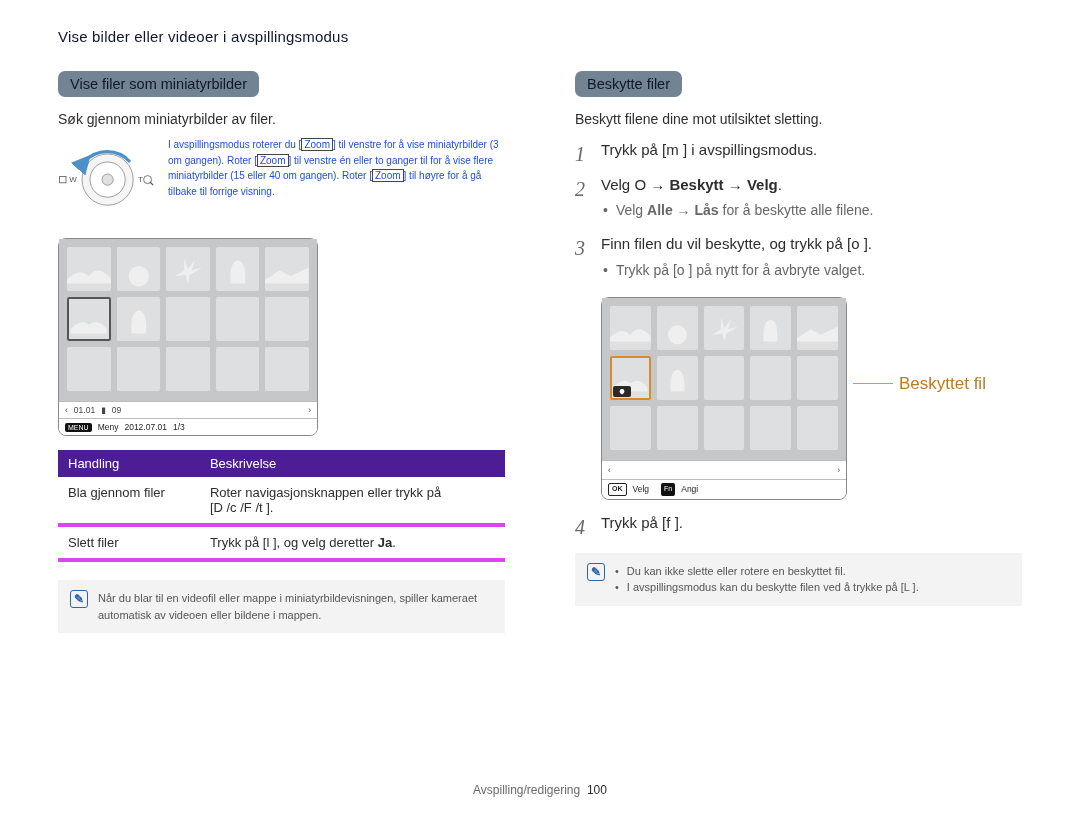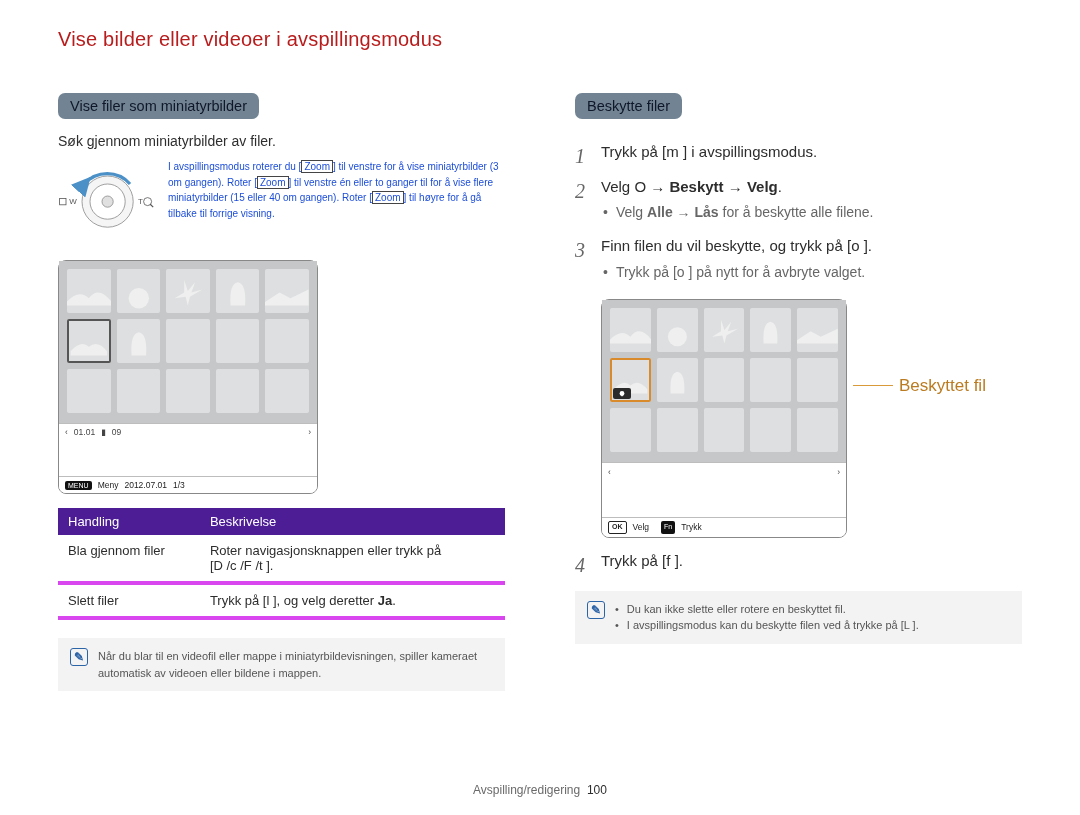--- a/index.html
+++ b/index.html
@@ -10,25 +10,25 @@
     width:1080px;
     height:815px;
     position:relative;
     background:#fff;
     font-size:14px;
   }
   .page {
     padding:28px 58px 0 58px;
   }
   .breadcrumb {
-    font-size:20px;
+    font-size:15px;
     font-weight:300;
-    color:#b91c1c;
+    color:#0f172a;
     letter-spacing:.2px;
-    margin-bottom:42px;
+    margin-bottom:26px;
   }
   .cols {
     display:flex;
     gap:70px;
   }
   .col { flex:1 1 50%; position:relative; }
   .pill {
     display:inline-block;
     background:#728493;
     color:#0f172a;
@@ -66,21 +66,20 @@
   .thumb svg { width:100%; height:100%; }
   .statusbar {
     display:flex; align-items:center; font-size:8.5px; color:#444;
     background:#fff; padding:3px 6px; gap:6px; border-top:1px solid #bdbdbd;
   }
   .statusbar .grow { flex:1; text-align:center; }
   .statusbar2 {
     display:flex; align-items:center; font-size:8.5px; color:#222;
     background:#fff; padding:3px 6px; gap:6px; border-top:1px solid #bdbdbd;
     border-radius:0 0 7px 7px;
-    margin-top:36px;
   }
   .menu-pill { background:#111; color:#fff; font-size:7px; padding:1px 3px; border-radius:2px; }
   .fn-pill { background:#111; color:#fff; font-size:7px; padding:1px 3px; border-radius:2px; }
   .ok-pill { border:1px solid #222; color:#222; font-size:7px; padding:0 3px; border-radius:2px; font-weight:bold; }
 
   
   table.actions { border-collapse:collapse; width:100%; margin-top:14px; font-size:13px; }
   table.actions th { background:#4c1d95; color:#fff; text-align:left; padding:6px 10px; font-weight:500; }
   table.actions td { border-bottom:4px solid #d946ef; padding:8px 10px; vertical-align:top; }
   table.actions td.left { white-space:nowrap; }
@@ -243,20 +242,21 @@
         </table>
 
       <div class="note">
         <div class="ico">✎</div>
         <div>Når du blar til en videofil eller mappe i miniatyrbildevisningen, spiller kameraet automatisk av videoen eller bildene i mappen.</div>
       </div>
     </div>
 
     <div class="col">
       <span class="pill">Beskytte filer</span>
+      <div class="intro">Beskytt filene dine mot utilsiktet sletting.</div>
 
       <ol class="steps">
         <li>
           <span>Trykk på [</span><span>m</span><span>     ] i avspillingsmodus.</span>
         </li>
         <li>
           <span>Velg </span><span>O</span><span>     → </span><b>Beskytt</b><span> → </span><b>Velg</b><span>.</span>
           <div class="substep">
             <div>
               <span>Velg </span><b>Alle</b><span> → </span><b>Lås</b><span> for å beskytte alle filene.</span>
@@ -333,21 +333,21 @@
               <div class="statusbar">
                 <span>‹</span>
                 <span class="grow"></span>
                 <span>›</span>
               </div>
               <div class="statusbar2">
                 <span class="ok-pill">OK</span>
                 <span>Velg</span>
                 <span class="grow"></span>
                 <span class="fn-pill">Fn</span>
-                <span>Trykk</span>
+                <span>Angi</span>
               </div>
             </div>
             <div style="position:absolute; left:252px; top:74px; display:flex; align-items:center;">
               <div style="width:40px;height:0;border-top:1px solid #d99a3a;"></div>
               <span style="margin-left:6px;font-size:17px;color:#bb7b20;">Beskyttet fil</span>
             </div>
           </div>
         </li>
         <li>
           <span>Trykk på [</span><span>f</span><span>    ].</span>

